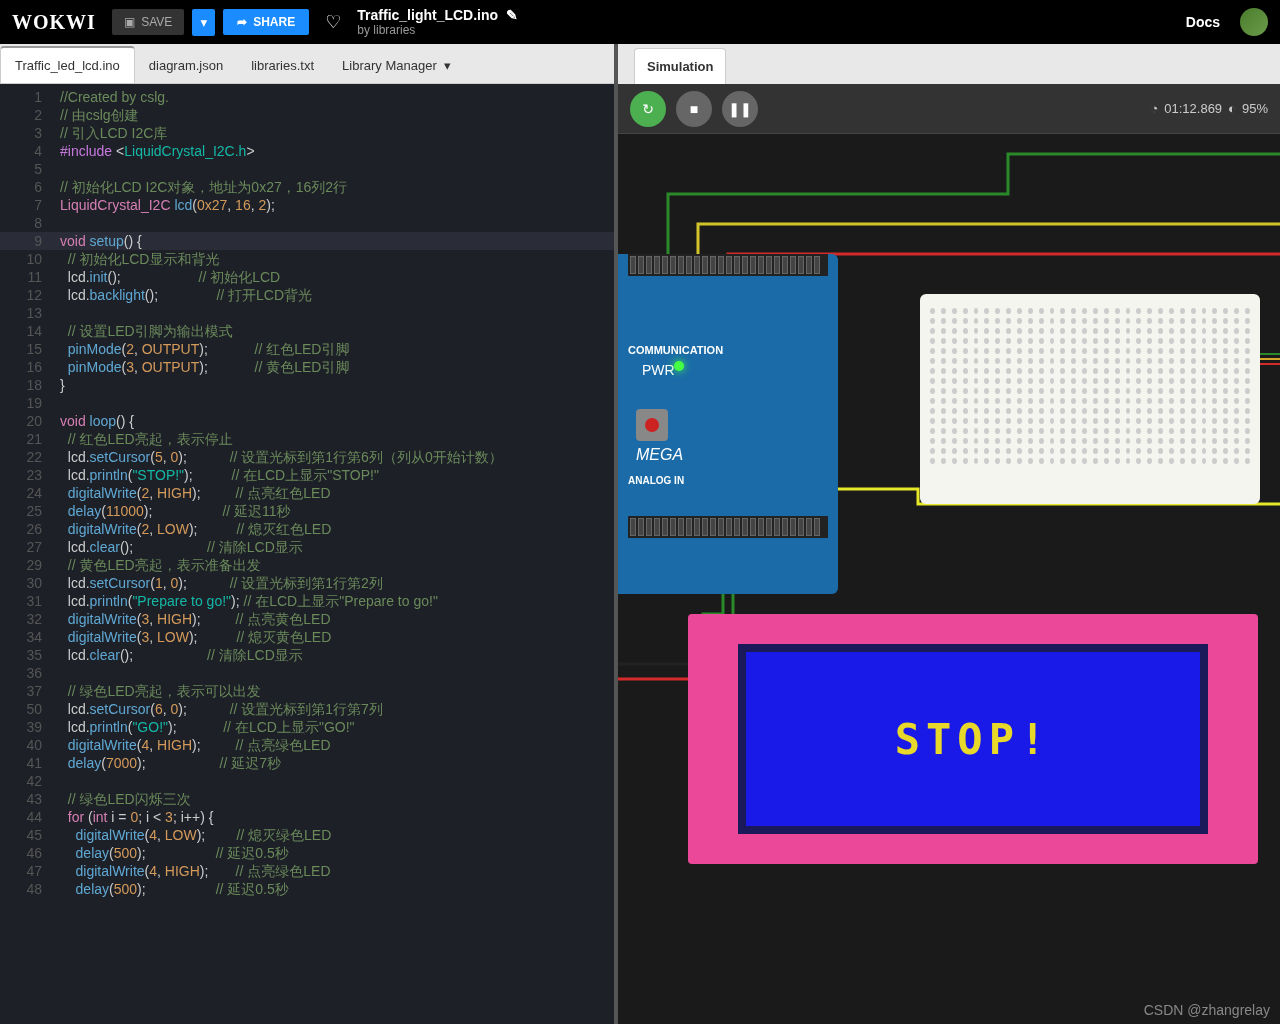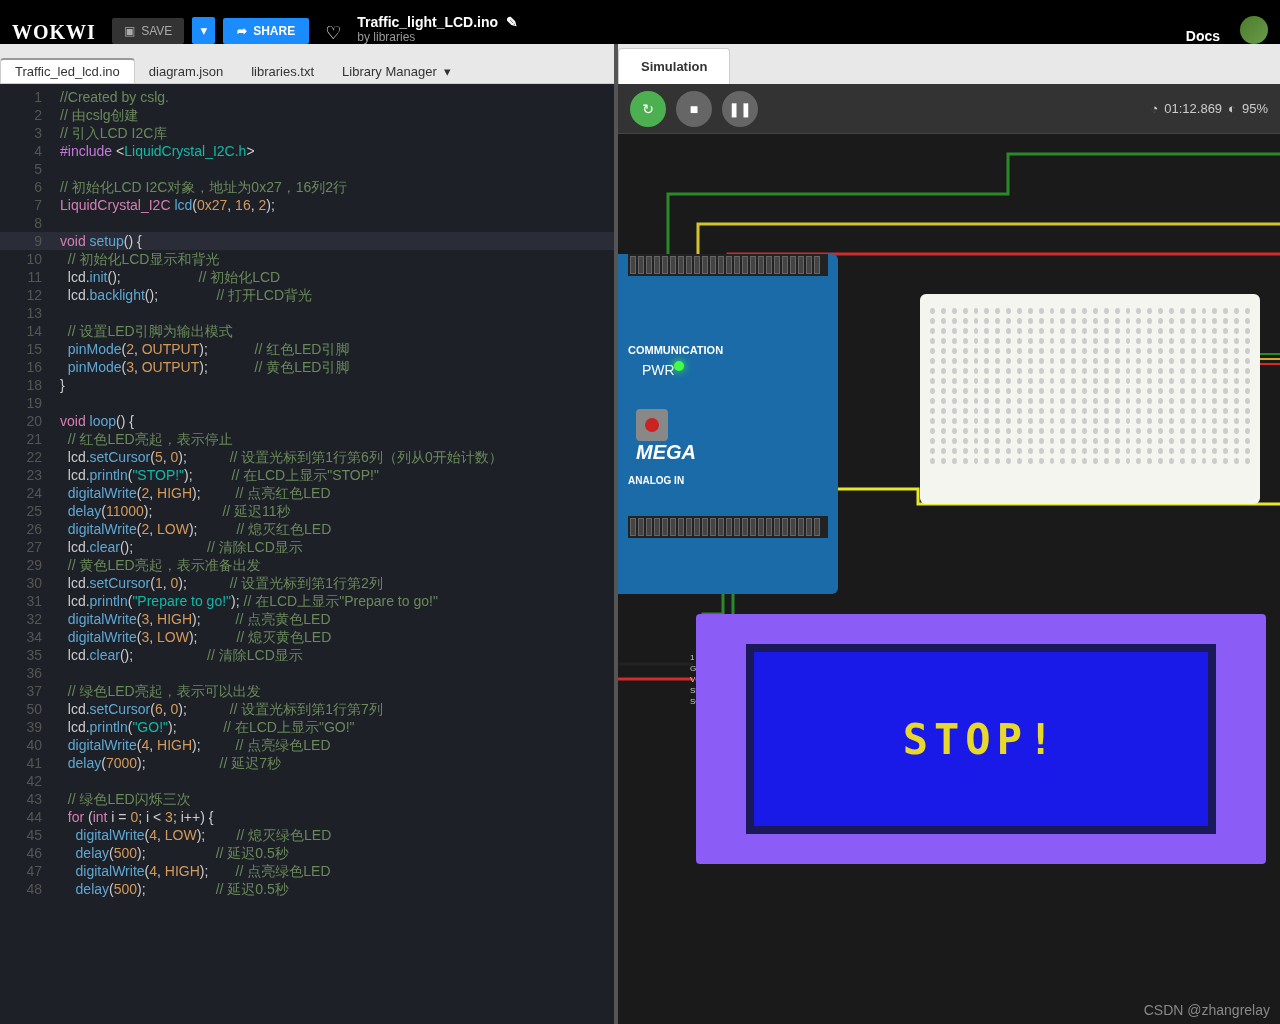--- a/index.html
+++ b/index.html
@@ -1,75 +1,75 @@
 <!DOCTYPE html>
 <html><head>
 <meta charset="utf-8">
 <style>
 *{margin:0;padding:0;box-sizing:border-box;font-family:Arial,sans-serif}
 body{background:#1a1a1a;color:#ddd;width:1280px;height:1024px;overflow:hidden;position:relative}
-.topbar{height:44px;background:#000;display:flex;align-items:flex-end;padding:0 12px;gap:8px}
+.topbar{height:44px;background:#000;display:flex;align-items:center;padding:0 12px;gap:8px}
 .logo{font-family:Georgia,serif;font-size:20px;color:#fff;font-weight:bold;letter-spacing:1px;margin-right:8px}
 .btn-save{background:#333;color:#aaa;border:none;padding:6px 12px;display:flex;align-items:center;gap:6px;font-size:12px;cursor:pointer;border-radius:2px}
 .btn-dropdown{background:#1a8cff;color:#fff;border:none;padding:6px 8px;cursor:pointer;border-radius:2px}
 .btn-share{background:#1a8cff;color:#fff;border:none;padding:6px 14px;display:flex;align-items:center;gap:6px;font-size:12px;font-weight:bold;cursor:pointer;border-radius:2px}
 .heart{color:#fff;font-size:18px;margin:0 8px;cursor:pointer}
 .project-title{color:#fff;font-size:14px;font-weight:bold}
 .project-author{color:#999;font-size:12px}
 .edit-icon{color:#fff;font-size:14px;margin-left:4px}
 .spacer{flex:1}
 .docs{color:#fff;font-size:14px;font-weight:bold;margin-right:12px}
 .avatar{width:28px;height:28px;border-radius:50%;background:linear-gradient(135deg,#4a7c2c,#6b9c4a)}
 .main{display:flex;height:calc(1024px - 44px)}
 .left{width:614px;display:flex;flex-direction:column;background:#1e2028}
 .tabs{height:40px;background:#e8e8e8;display:flex;align-items:flex-end;border-bottom:1px solid #ccc}
-.tab{padding:4px 14px;font-size:13px;color:#333;cursor:pointer;background:#e8e8e8}
+.tab{padding:10px 14px;font-size:13px;color:#333;cursor:pointer;background:#e8e8e8}
 .tab.active{background:#fff;border-top:2px solid #999;border-left:1px solid #ccc;border-right:1px solid #ccc;border-radius:4px 4px 0 0}
 .editor{flex:1;background:#1e2028;overflow:auto;font-family:Consolas,Monaco,monospace;font-size:14px;line-height:18px;padding:4px 0}
 .line{display:flex;white-space:pre}
 .line.hl{background:#2a2d38}
 .lineno{width:60px;text-align:right;padding-right:18px;color:#555;user-select:none;flex-shrink:0}
 .code{flex:1;color:#ccc}
 .cm{color:#6a8a5a}
 .kw{color:#d67fb3}
 .ty{color:#d67fb3}
 .fn{color:#5fa8d3}
 .fn2{color:#5fa8d3}
 .nm{color:#d49a5a}
 .st{color:#14b8a6}
 .cn{color:#d49a5a}
 .inc{color:#c678dd}
 .op{color:#ccc}
 .right{flex:1;background:#333;display:flex;flex-direction:column;border-left:4px solid #555}
 .sim-tabs{height:40px;background:#e8e8e8;display:flex;align-items:flex-end}
-.sim-tab{padding:10px 22px;font-size:13px;color:#333;background:#fff;border:1px solid #ccc;border-bottom:none;border-radius:4px 4px 0 0;margin-left:0;font-weight:bold}
+.sim-tab{padding:10px 12px;font-size:13px;color:#333;background:#fff;border:1px solid #ccc;border-bottom:none;border-radius:4px 4px 0 0;margin-left:16px;font-weight:bold}
 .sim-toolbar{height:50px;background:#333;display:flex;align-items:center;padding:0 12px;gap:10px;border-bottom:1px solid #444}
 .sim-btn{width:36px;height:36px;border-radius:50%;border:none;display:flex;align-items:center;justify-content:center;cursor:pointer;font-size:14px;color:#fff}
 .sim-play{background:#4caf50}
 .sim-ctrl{background:#666}
 .sim-stats{display:flex;align-items:center;gap:6px;font-size:13px;color:#ccc}
 .sim-canvas{flex:1;background:#1a1a1a;position:relative;overflow:hidden}
 .watermark{position:absolute;bottom:6px;right:10px;color:#888;font-size:14px}
 .arduino{position:absolute;left:0;top:120px;width:220px;height:340px;background:#1a6ba8;border-radius:0 6px 6px 0;padding:8px}
 .arduino-label{position:absolute;top:90px;left:10px;color:#fff;font-size:11px;font-weight:bold}
 .arduino-pwr{position:absolute;top:108px;left:24px;color:#fff;font-size:14px}
 .pwr-led{position:absolute;top:107px;left:56px;width:10px;height:10px;background:#4f4;border-radius:50%;box-shadow:0 0 8px #4f4}
-.mega-text{position:absolute;bottom:130px;left:18px;color:#fff;font-size:20px;font-style:italic;font-weight:bold}
+.mega-text{position:absolute;bottom:130px;left:18px;color:#fff;font-size:16px;font-style:italic;font-weight:normal}
 .analog-text{position:absolute;bottom:108px;left:10px;color:#fff;font-size:10px;font-weight:bold}
 .pin-header{position:absolute;background:#222;height:22px;display:flex;gap:2px;padding:2px}
 .pin-header.top{top:0;left:10px;right:10px}
 .pin-header.bot{bottom:56px;left:10px;right:10px}
 .pin{width:6px;height:18px;background:#444;border:1px solid #666}
 .pin-labels{position:absolute;top:26px;left:14px;display:flex;gap:2px;font-size:7px;color:#ccc}
 .reset-btn{position:absolute;top:155px;left:18px;width:32px;height:32px;background:#888;border-radius:4px;display:flex;align-items:center;justify-content:center}
 .reset-btn::after{content:"";width:14px;height:14px;background:#c22;border-radius:50%}
 .breadboard{position:absolute;right:20px;top:160px;width:340px;height:210px;background:#f5f5f0;border-radius:6px;padding:10px}
 .bb-row{display:flex;gap:6px;margin:4px 0;justify-content:center}
 .bb-hole{width:6px;height:6px;background:#ccc;border-radius:50%}
-.lcd-module{position:absolute;left:78px;top:480px;width:570px;height:250px;background:#8b5cf6;border-radius:4px;padding:30px 50px}
+.lcd-module{position:absolute;left:70px;top:480px;width:570px;height:250px;background:#ec4899;border-radius:4px;padding:30px 50px}
 .lcd-screen{width:100%;height:100%;background:#1a1ae8;border:8px solid #1a1a5a;display:flex;align-items:center;justify-content:center}
 .lcd-text{font-family:Consolas,monospace;font-size:42px;color:#e8d82a;letter-spacing:6px;font-weight:bold}
 .lcd-pins{position:absolute;left:72px;top:518px;font-size:8px;color:#ccc;line-height:11px}
 svg.wires{position:absolute;top:0;left:0;width:100%;height:100%;pointer-events:none}
 </style>
 </head>
 <body>
 
 <div class="topbar">
   <span class="logo">WOKWI</span>

